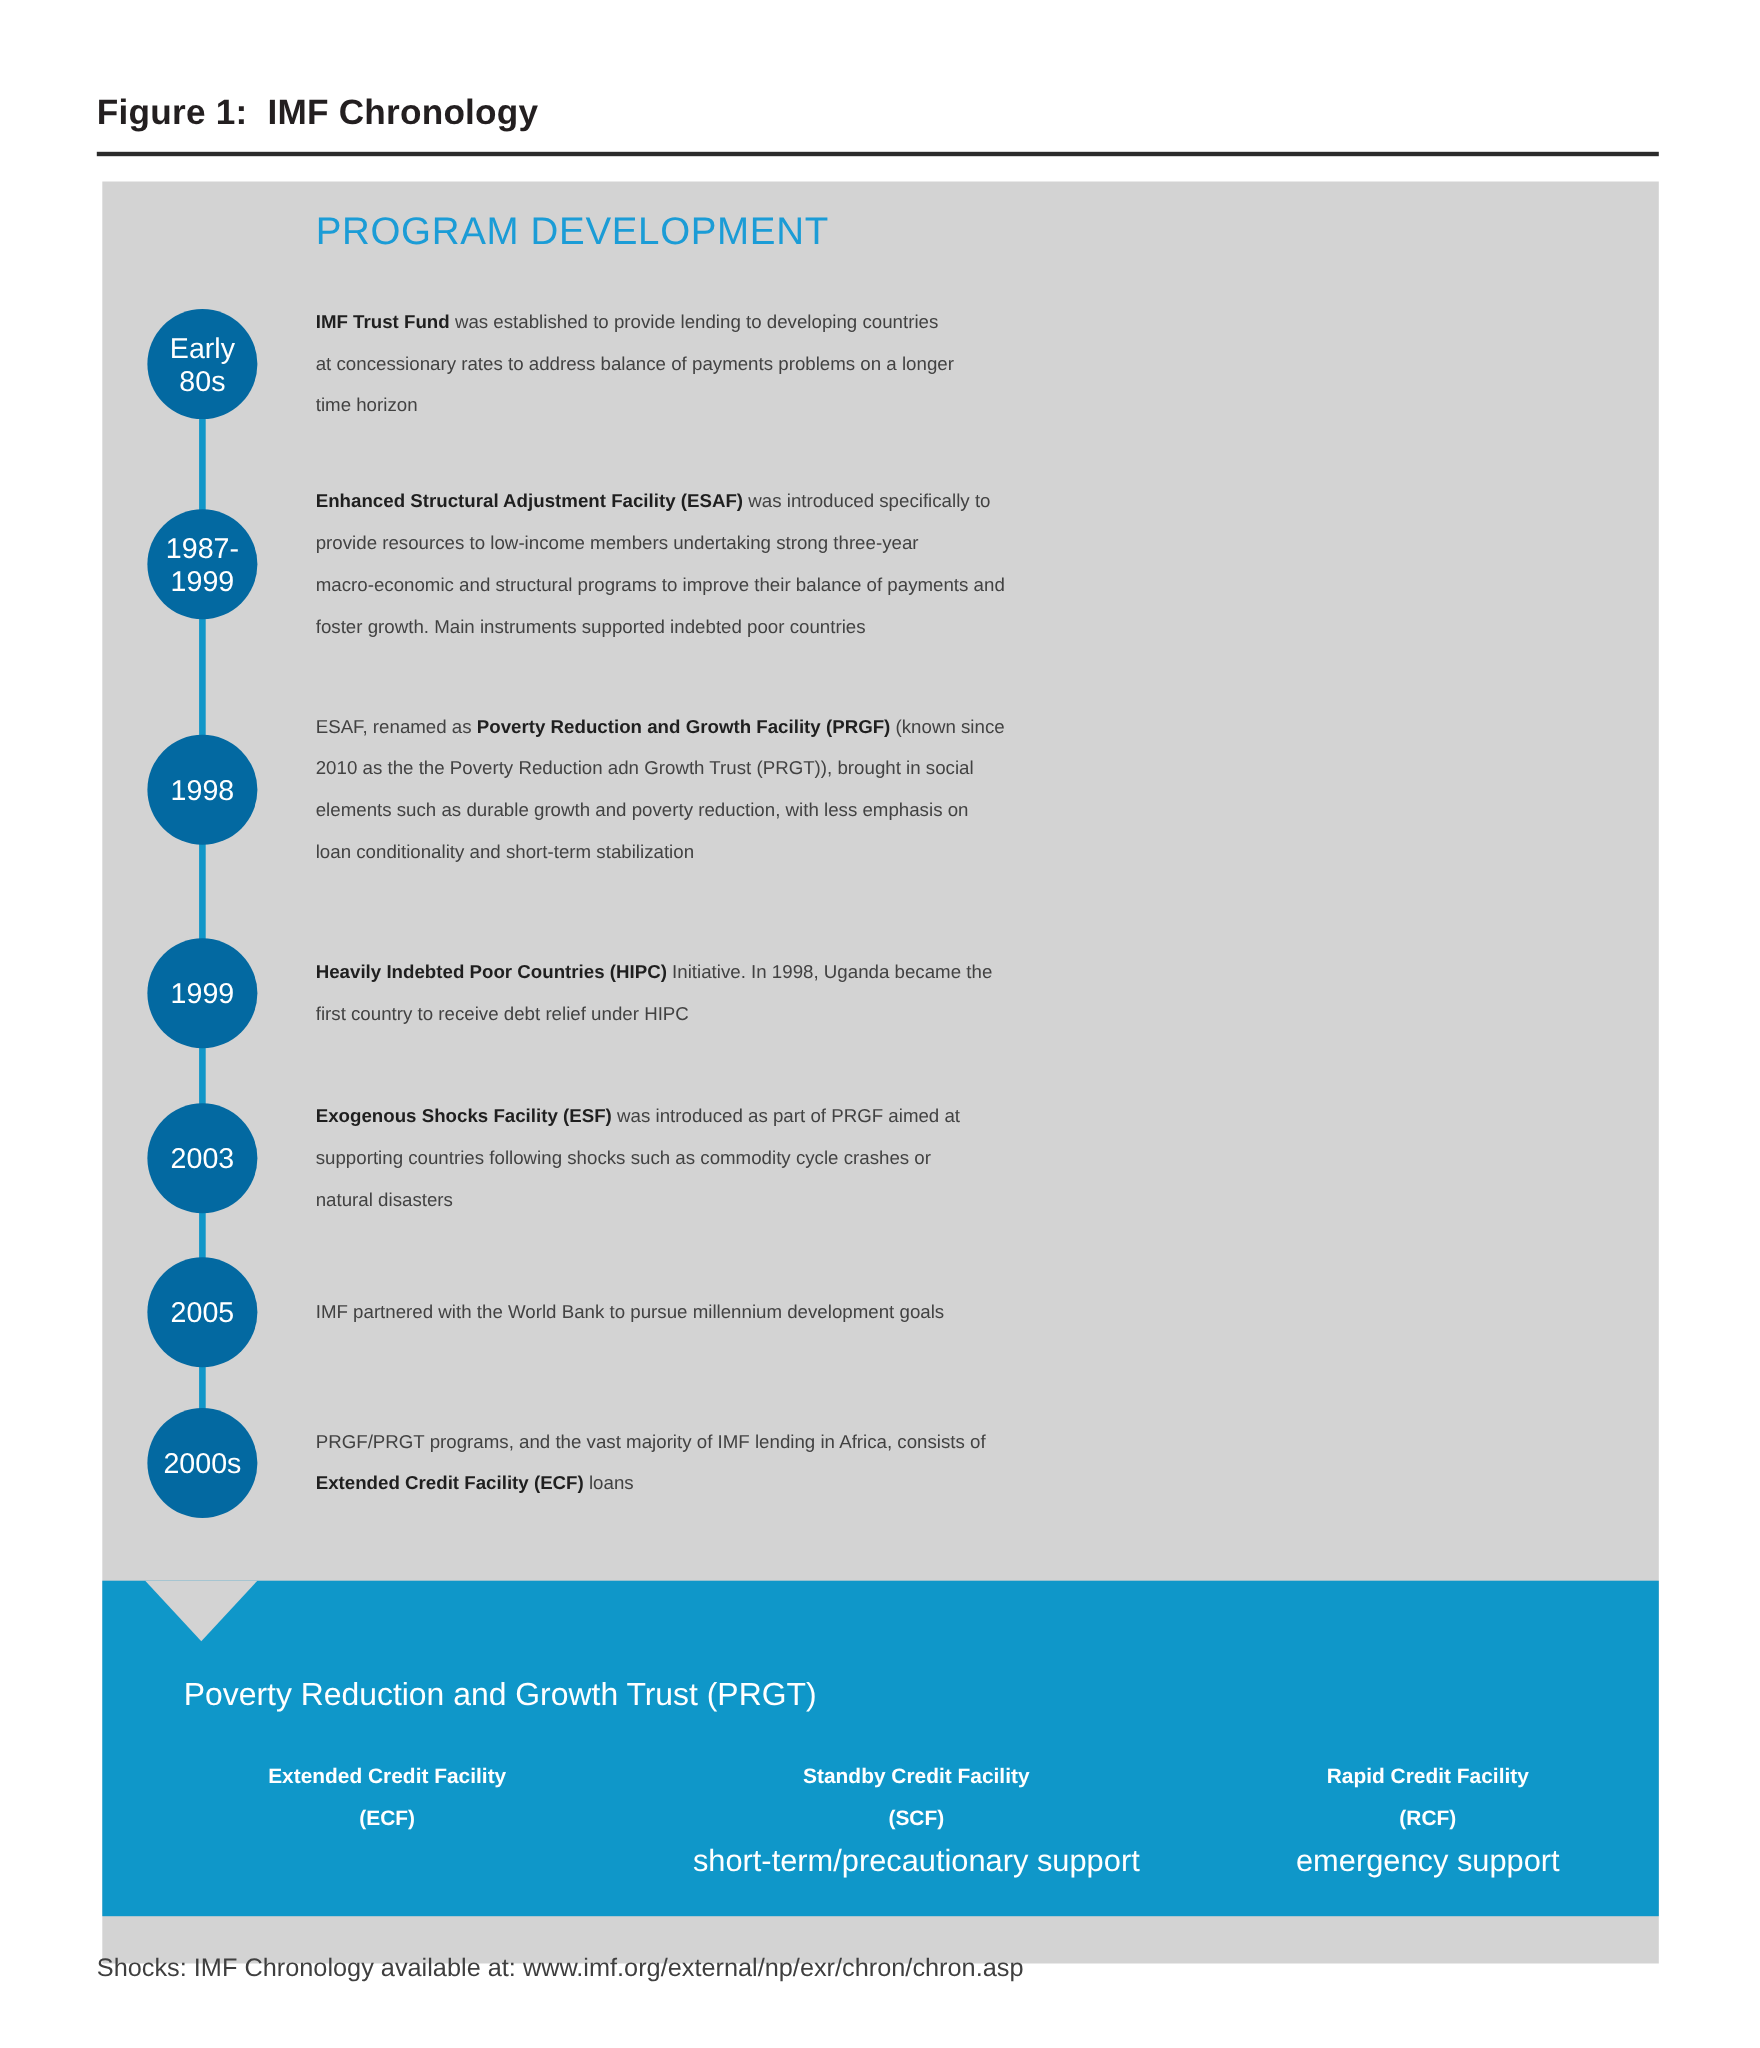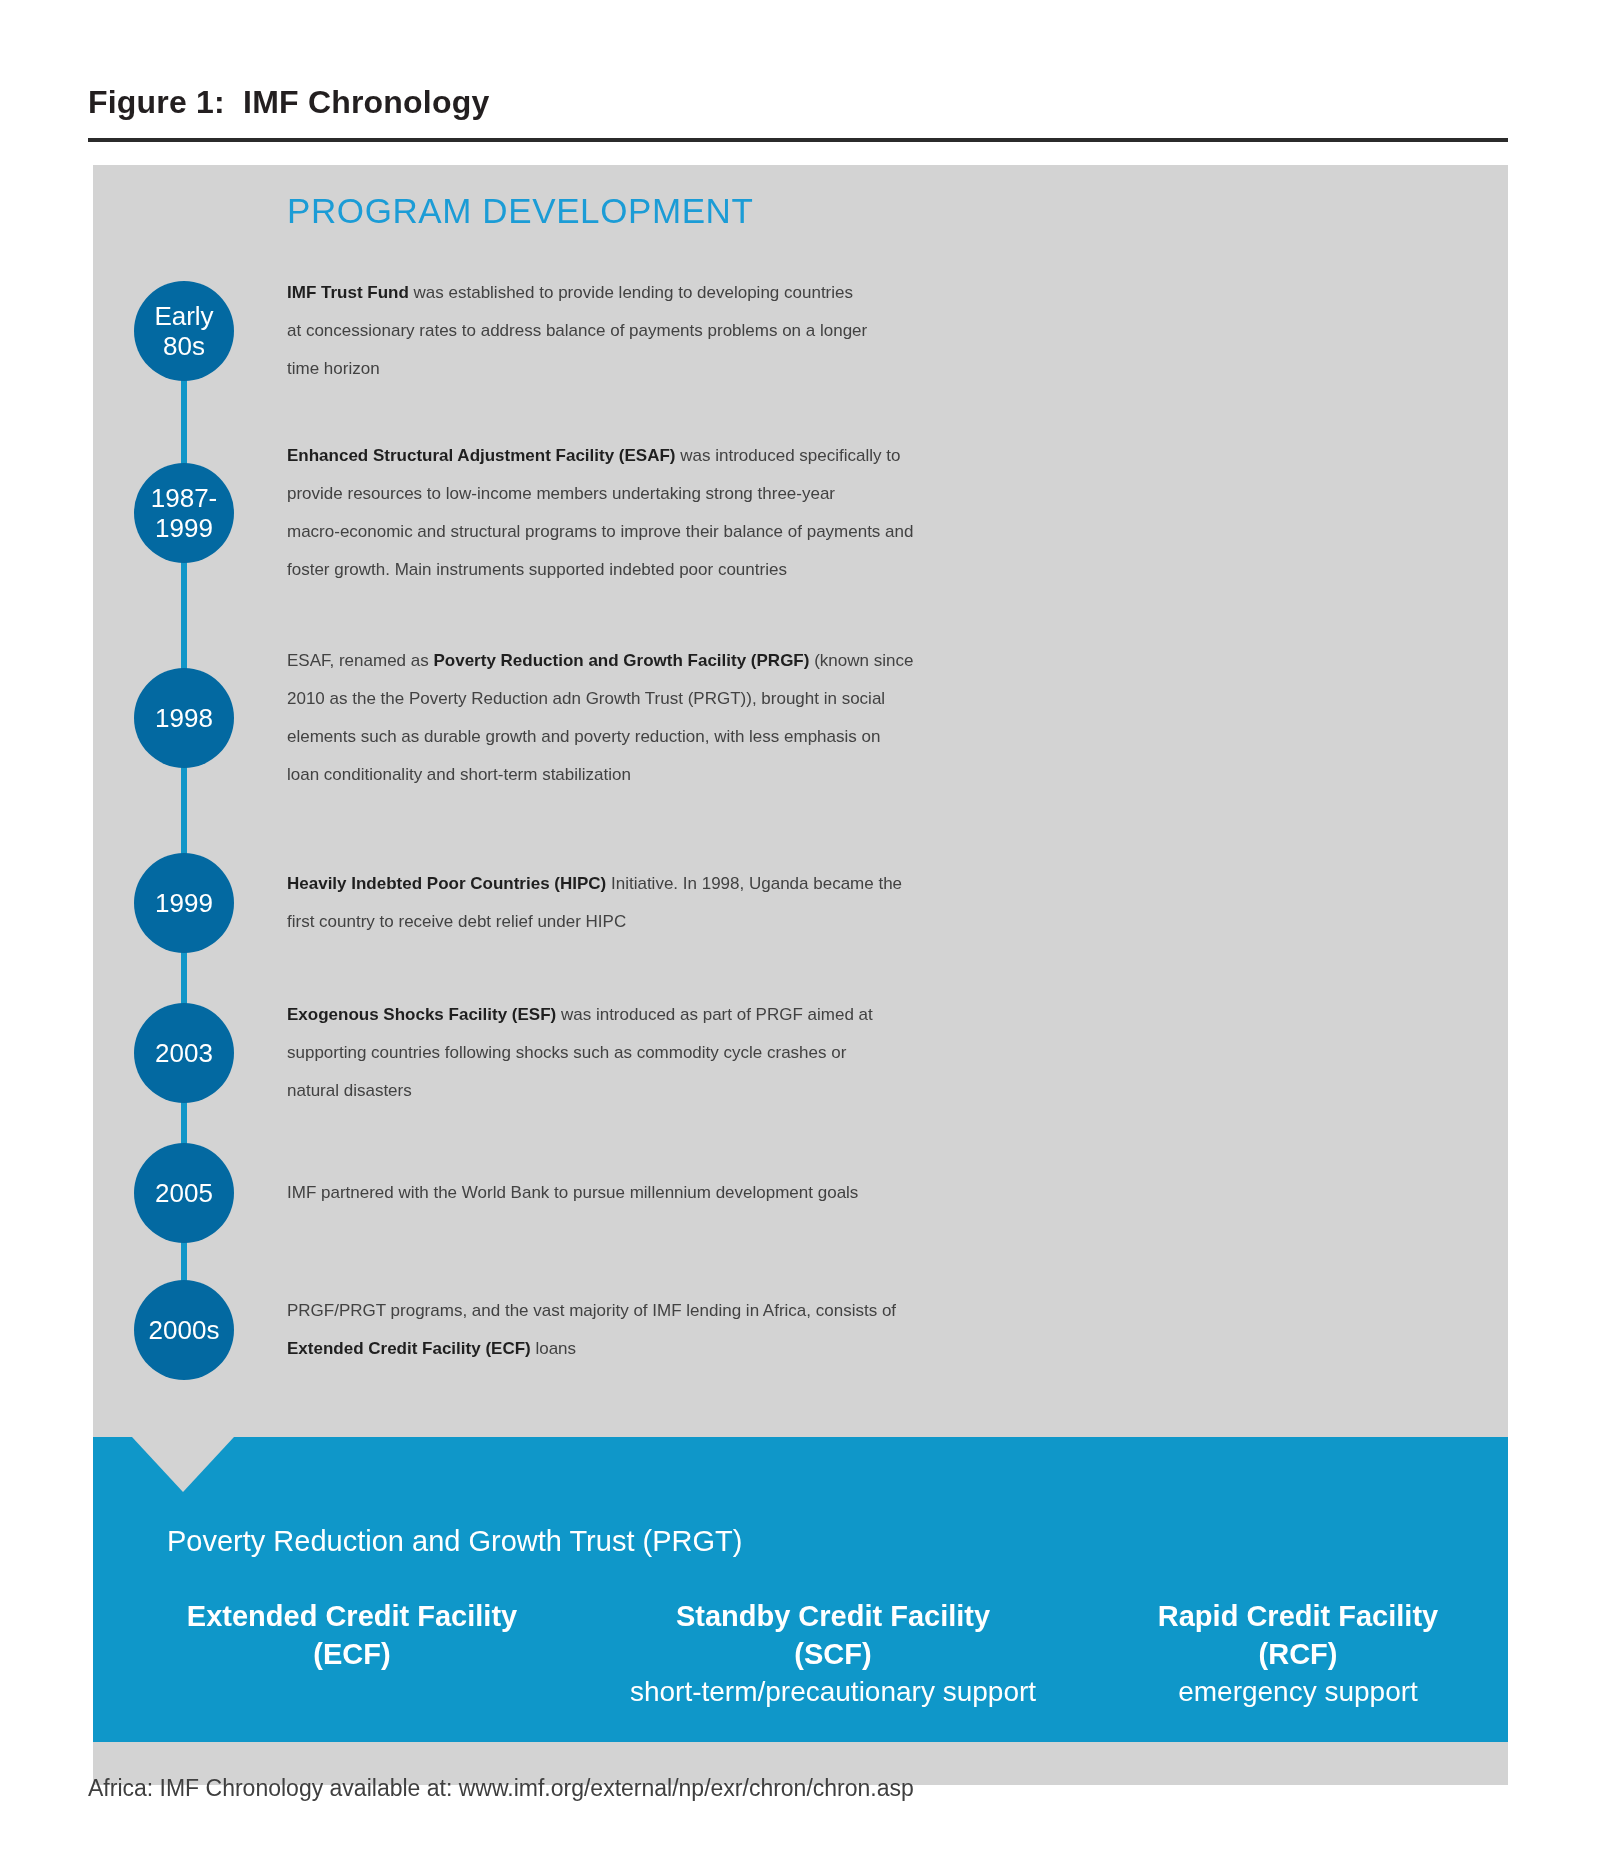--- a/index.html
+++ b/index.html
@@ -55,21 +55,21 @@
     border-top:55px solid #d3d3d3;
   }
   .prgt-title{
     position:absolute;left:74px;top:88px;
     font-size:29px;font-weight:normal;color:#ffffff;
   }
   .prgt-col{
     position:absolute;top:160px;text-align:center;color:#ffffff;
   }
   .prgt-col .col-name{
-    font-size:29px;font-weight:bold;line-height:38px;white-space:pre-line;
+    font-size:19px;font-weight:bold;line-height:38px;white-space:pre-line;
   }
   .prgt-col .col-support{
     font-size:28px;line-height:38px;font-weight:normal;
   }
   .prgt-col:nth-of-type(1){left:54px;width:410px;}
   .prgt-col:nth-of-type(2){left:495px;width:490px;}
   .prgt-col:nth-of-type(3){left:1005px;width:400px;}
   .source-note{
     position:absolute;left:88px;top:1775px;
     font-size:23px;color:#3f3f3f;
@@ -130,13 +130,13 @@
         <div class="col-support">short-term/precautionary support</div>
       </div>
       <div class="prgt-col">
         <div class="col-name">Rapid Credit Facility
 (RCF)</div>
         <div class="col-support">emergency support</div>
       </div>
     </div>
 </div>
 
-<div class="source-note">Africa: IMF Chronology available at: www.imf.org/external/np/exr/chron/chron.asp</div>
+<div class="source-note">Shocks: IMF Chronology available at: www.imf.org/external/np/exr/chron/chron.asp</div>
 
 </body></html>

